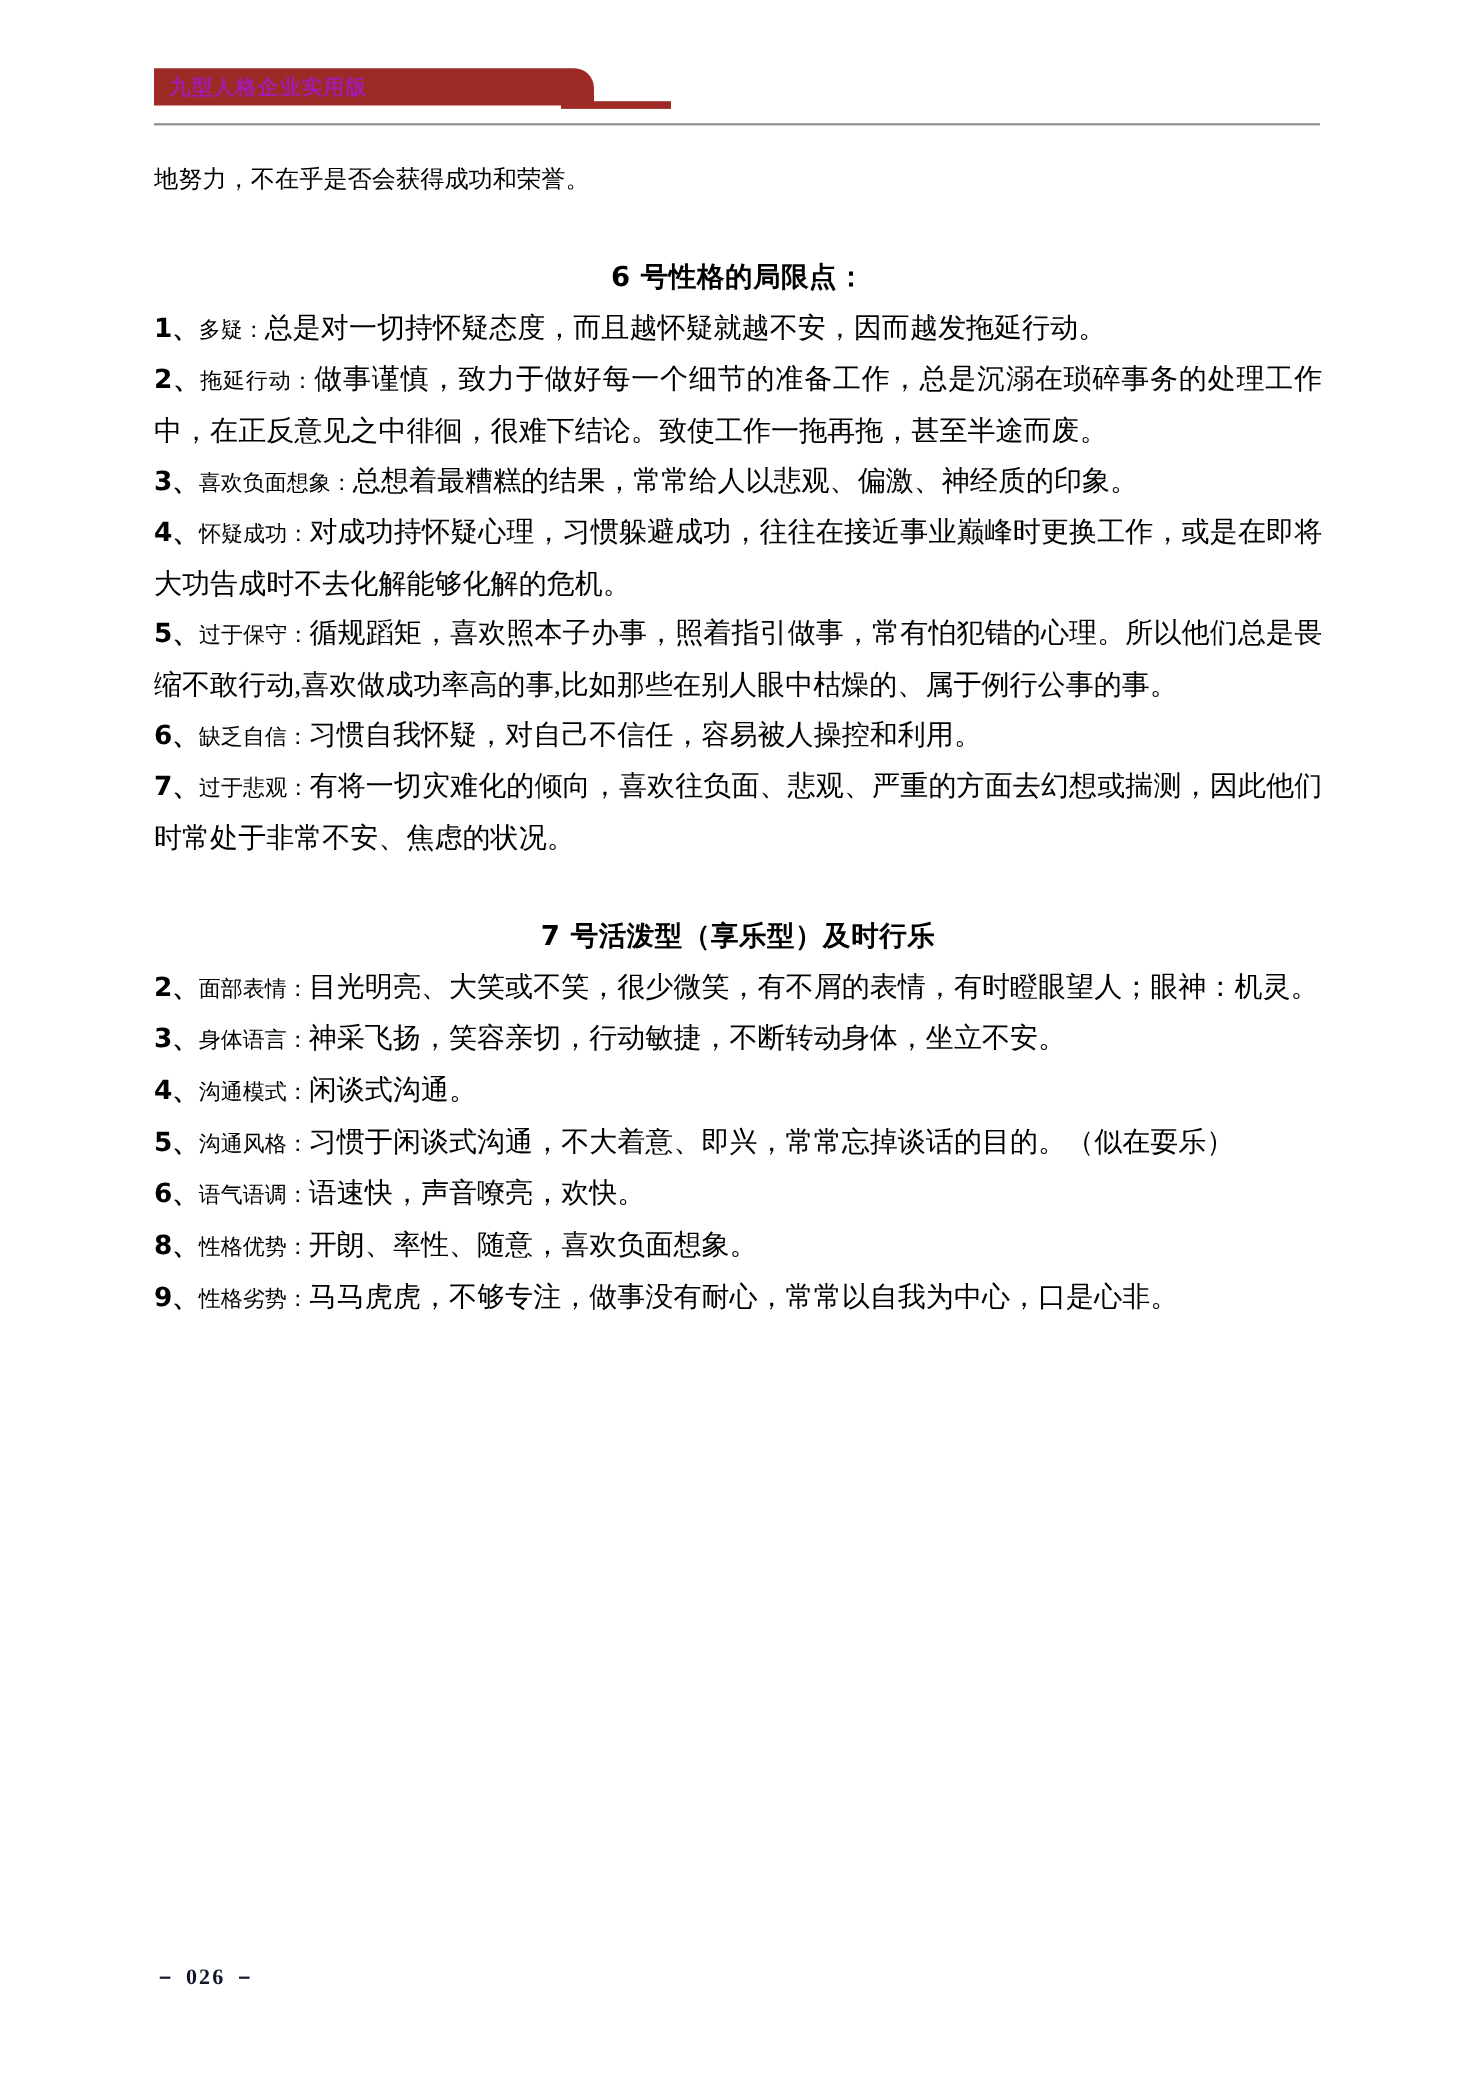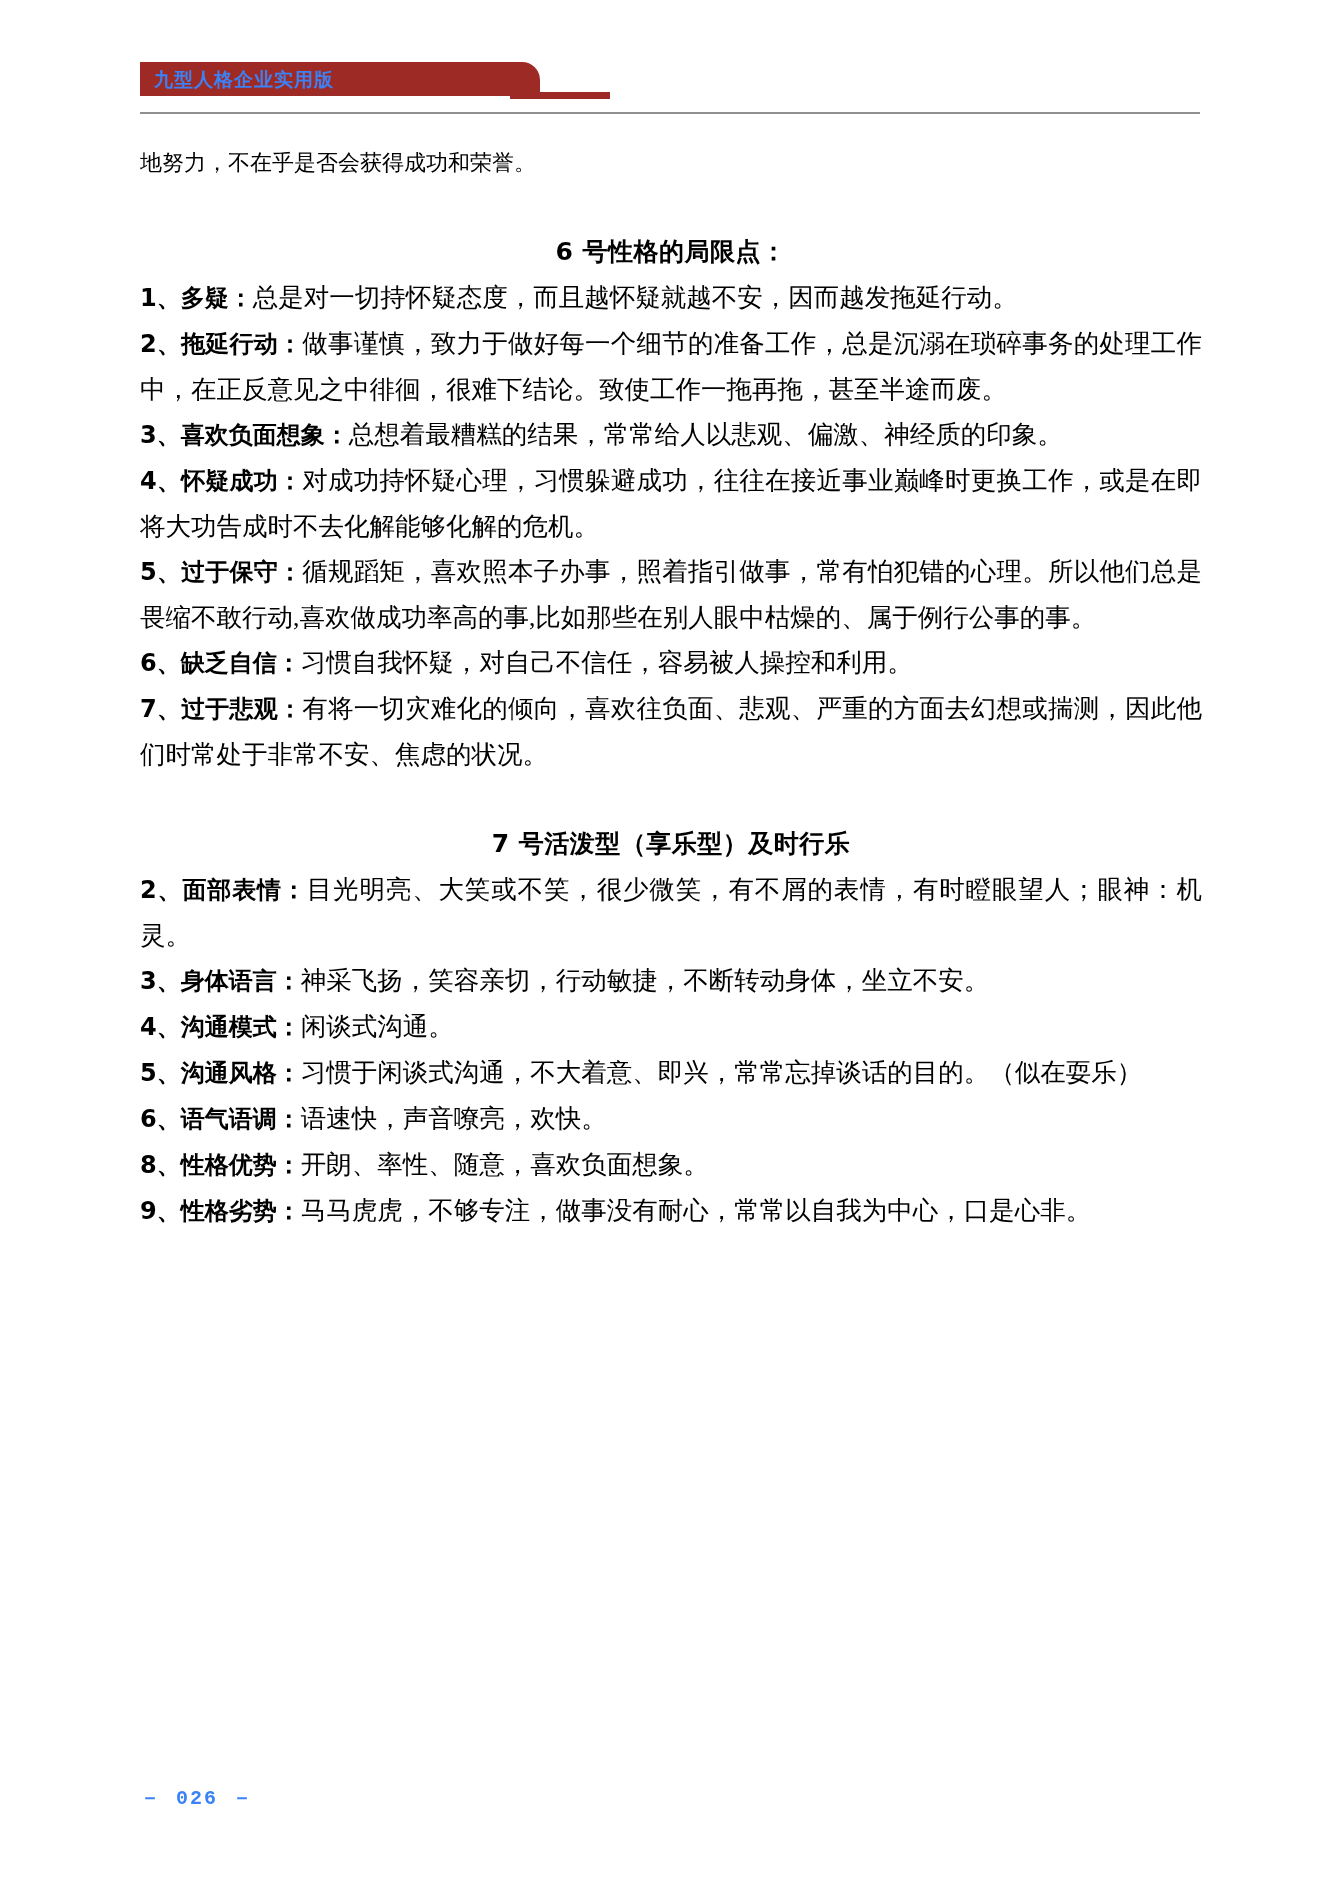--- a/index.html
+++ b/index.html
@@ -44,21 +44,21 @@
     height: 7px;
     background: #9d2a24;
   }
   .header-title {
     position: absolute;
     left: 14px;
     top: 4px;
     font-family: "DejaVu Sans", sans-serif;
     font-weight: bold;
     font-size: 19px;
-    color: #3b82f6;
+    color: #a21caf;
     letter-spacing: 1px;
     line-height: 26px;
     white-space: nowrap;
   }
   .rule {
     position: absolute;
     left: 140px;
     top: 112px;
     width: 1060px;
     height: 2px;
@@ -93,44 +93,44 @@
     letter-spacing: 0.5px;
     text-align: center;
   }
   .item {
     font-size: 25.5px;
     line-height: 45px;
     text-align: justify;
   }
   .lbl {
     font-family: "DejaVu Sans", sans-serif;
-    font-weight: bold;
-    font-size: 24px;
+    font-weight: normal;
+    font-size: 20px;
   }
   .num {
     font-family: "DejaVu Sans", sans-serif;
     font-weight: bold;
     font-size: 24px;
   }
   .txt {
     font-family: "Liberation Serif", serif;
   }
   
   .footer {
     position: absolute;
     left: 140px;
     bottom: 72px;
     width: 1062px;
     height: 34px;
   }
   .footer-num {
-    font-family: Liberation Mono, monospace;
+    font-family: Liberation Serif, serif;
     font-weight: bold;
     font-size: 20px;
-    color: #3b82f6;
+    color: #0f172a;
     letter-spacing: 2px;
   }
 </style>
 </head>
 <body>
 
 <div class="page">
 
   <div class="header">
     <div class="header-ribbon"></div>

